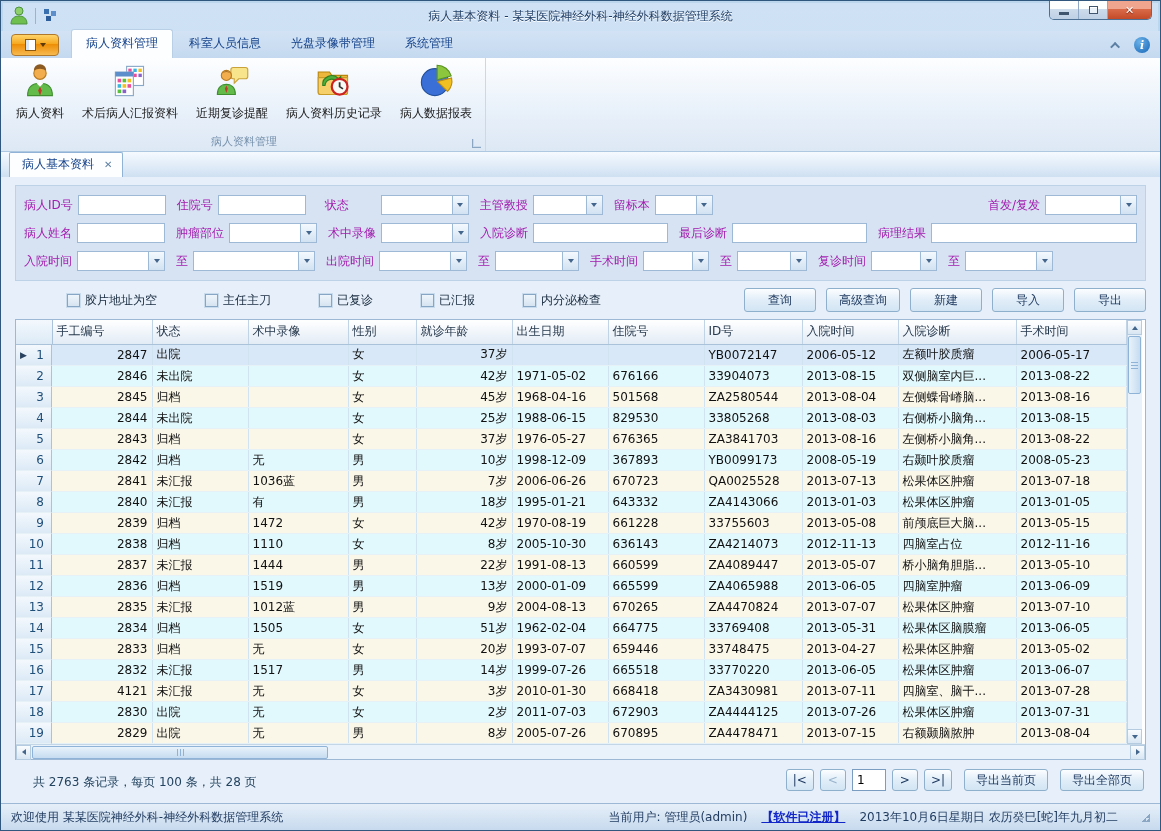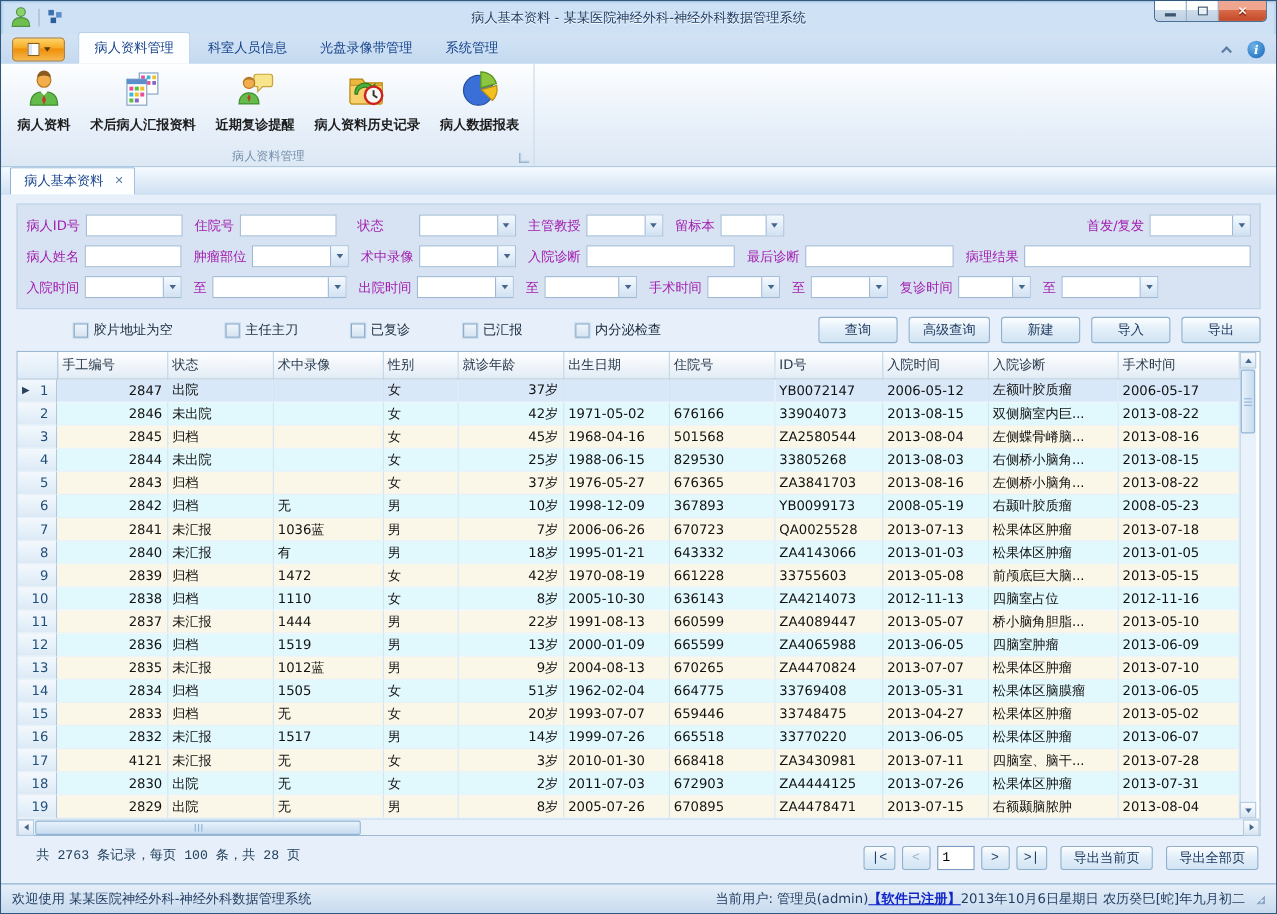--- a/index.html
+++ b/index.html
@@ -37,21 +37,21 @@
   .chev { width:7px; height:7px; border-top:2px solid #5d7fa4; border-left:2px solid #5d7fa4; transform:rotate(45deg) translateY(2px); }
   .infoicon { width:16px; height:16px; border-radius:50%; color:#fff; font-weight:bold; font-size:11px;
     font-family:"DejaVu Serif","Liberation Serif",serif; font-style:italic;
     background:radial-gradient(circle at 35% 30%, #6db3e8, #1565b8); display:flex; align-items:center; justify-content:center; }
 
   
   .ribbonbody { height:94px; background:linear-gradient(#fdfeff,#e9f1fa 55%,#dde8f5); border-bottom:1px solid #afc8e2; flex:0 0 auto; display:flex; }
   .rgroup { display:flex; flex-direction:column; border-right:1px solid #c8d9ec; padding:2px 4px 0 6px; position:relative; }
   .rg-buttons { display:flex; flex:1; }
   .rbtn { display:flex; flex-direction:column; align-items:center; padding:3px 9px 2px; border-radius:3px; }
-  .rbtn .lbl { margin-top:3px; color:#1c1c1c; white-space:nowrap;font-weight:bold; }
+  .rbtn .lbl { margin-top:3px; color:#1c1c1c; white-space:nowrap; }
   .rg-label { height:17px; text-align:center; color:#7590ab; font-size:11px; }
   .launcher { position:absolute; right:4px; bottom:3px; width:9px; height:9px;
     border-left:1px solid #8ba6c2; border-bottom:1px solid #8ba6c2; box-shadow:inset 1px -1px 0 #c8d9ec; }
 
   
   .doctabs { height:25px; background:linear-gradient(#f5faff,#cfe0f2); display:flex; align-items:flex-end; padding:0 8px; flex:0 0 auto; }
   .doctab { background:#fdfeff; border:1px solid #8fb2d6; border-bottom:none; border-radius:2px 2px 0 0;
     padding:3px 10px 4px 12px; display:flex; align-items:center; gap:10px; color:#15428b; }
   .doctab .x { color:#5d7fa4; font-size:10px; font-weight:bold; }
 
@@ -107,34 +107,34 @@
   .hthumb { height:13px; width:296px; margin-left:1px; border:1px solid #8fb3d6; border-radius:2px;
     background:linear-gradient(#e8f2fb,#c6dcf0); display:flex; align-items:center; justify-content:center; gap:2px; }
   .hthumb i { width:1px; height:7px; }
   .vtrack, .htrack { flex:1; }
   .tri-up { width:0;height:0;border-left:3px solid transparent;border-right:3px solid transparent;border-bottom:4px solid #44668c; }
   .tri-dn { width:0;height:0;border-left:3px solid transparent;border-right:3px solid transparent;border-top:4px solid #44668c; }
   .tri-lf { width:0;height:0;border-top:3px solid transparent;border-bottom:3px solid transparent;border-right:4px solid #44668c; }
   .tri-rt { width:0;height:0;border-top:3px solid transparent;border-bottom:3px solid transparent;border-left:4px solid #44668c; }
 
   
-  .footer { display:flex; align-items:flex-start; margin:9px 2px 10px 2px;font-family:Liberation Mono, monospace; }
+  .footer { display:flex; align-items:flex-end; margin:9px 2px 10px 2px; }
   .fsummary { margin-left:16px; color:#24435f; }
   .pager { margin-left:auto; display:flex; align-items:center; }
   .pbtn { height:22px; min-width:26px; padding:0 6px; margin-left:6px; border:1px solid #8fb0cc; border-radius:3px;
     background:linear-gradient(#fcfeff,#e3eff9 45%,#d2e4f3); color:#1f3a60; display:flex; align-items:center; justify-content:center; }
   .pbtn.dis { color:#9ab4cc; }
   .pinput { width:34px; height:22px; margin-left:6px; border:1px solid #7a9cc0; background:#fff; padding:0 4px;
     font-family:inherit; font-size:12px; outline:none; }
   .pbtn.wide { min-width:84px; margin-left:12px; }
 
   
   .statusbar { height:27px; flex:0 0 auto; display:flex; align-items:center; padding:0 10px;
     background:linear-gradient(#e6eff9,#c7daee); border-top:1px solid #9db8d4; color:#1f3a5f; }
-  .sb-right { margin-left:auto; display:flex; align-items:center; }
+  .sb-right { margin-left:auto; display:flex; align-items:center; gap:14px; }
   .sb-link { color:#1226c8; text-decoration:underline; font-weight:bold; }
   .grip { width:10px; height:10px; margin-left:8px;
     background:
       linear-gradient(135deg, transparent 50%, #8aa6c2 50%) 6px 6px/4px 4px no-repeat,
       linear-gradient(135deg, transparent 50%, #8aa6c2 50%) 6px 2px/4px 4px no-repeat,
       linear-gradient(135deg, transparent 50%, #8aa6c2 50%) 2px 6px/4px 4px no-repeat; }
 </style>
 </head>
 <body>
 

